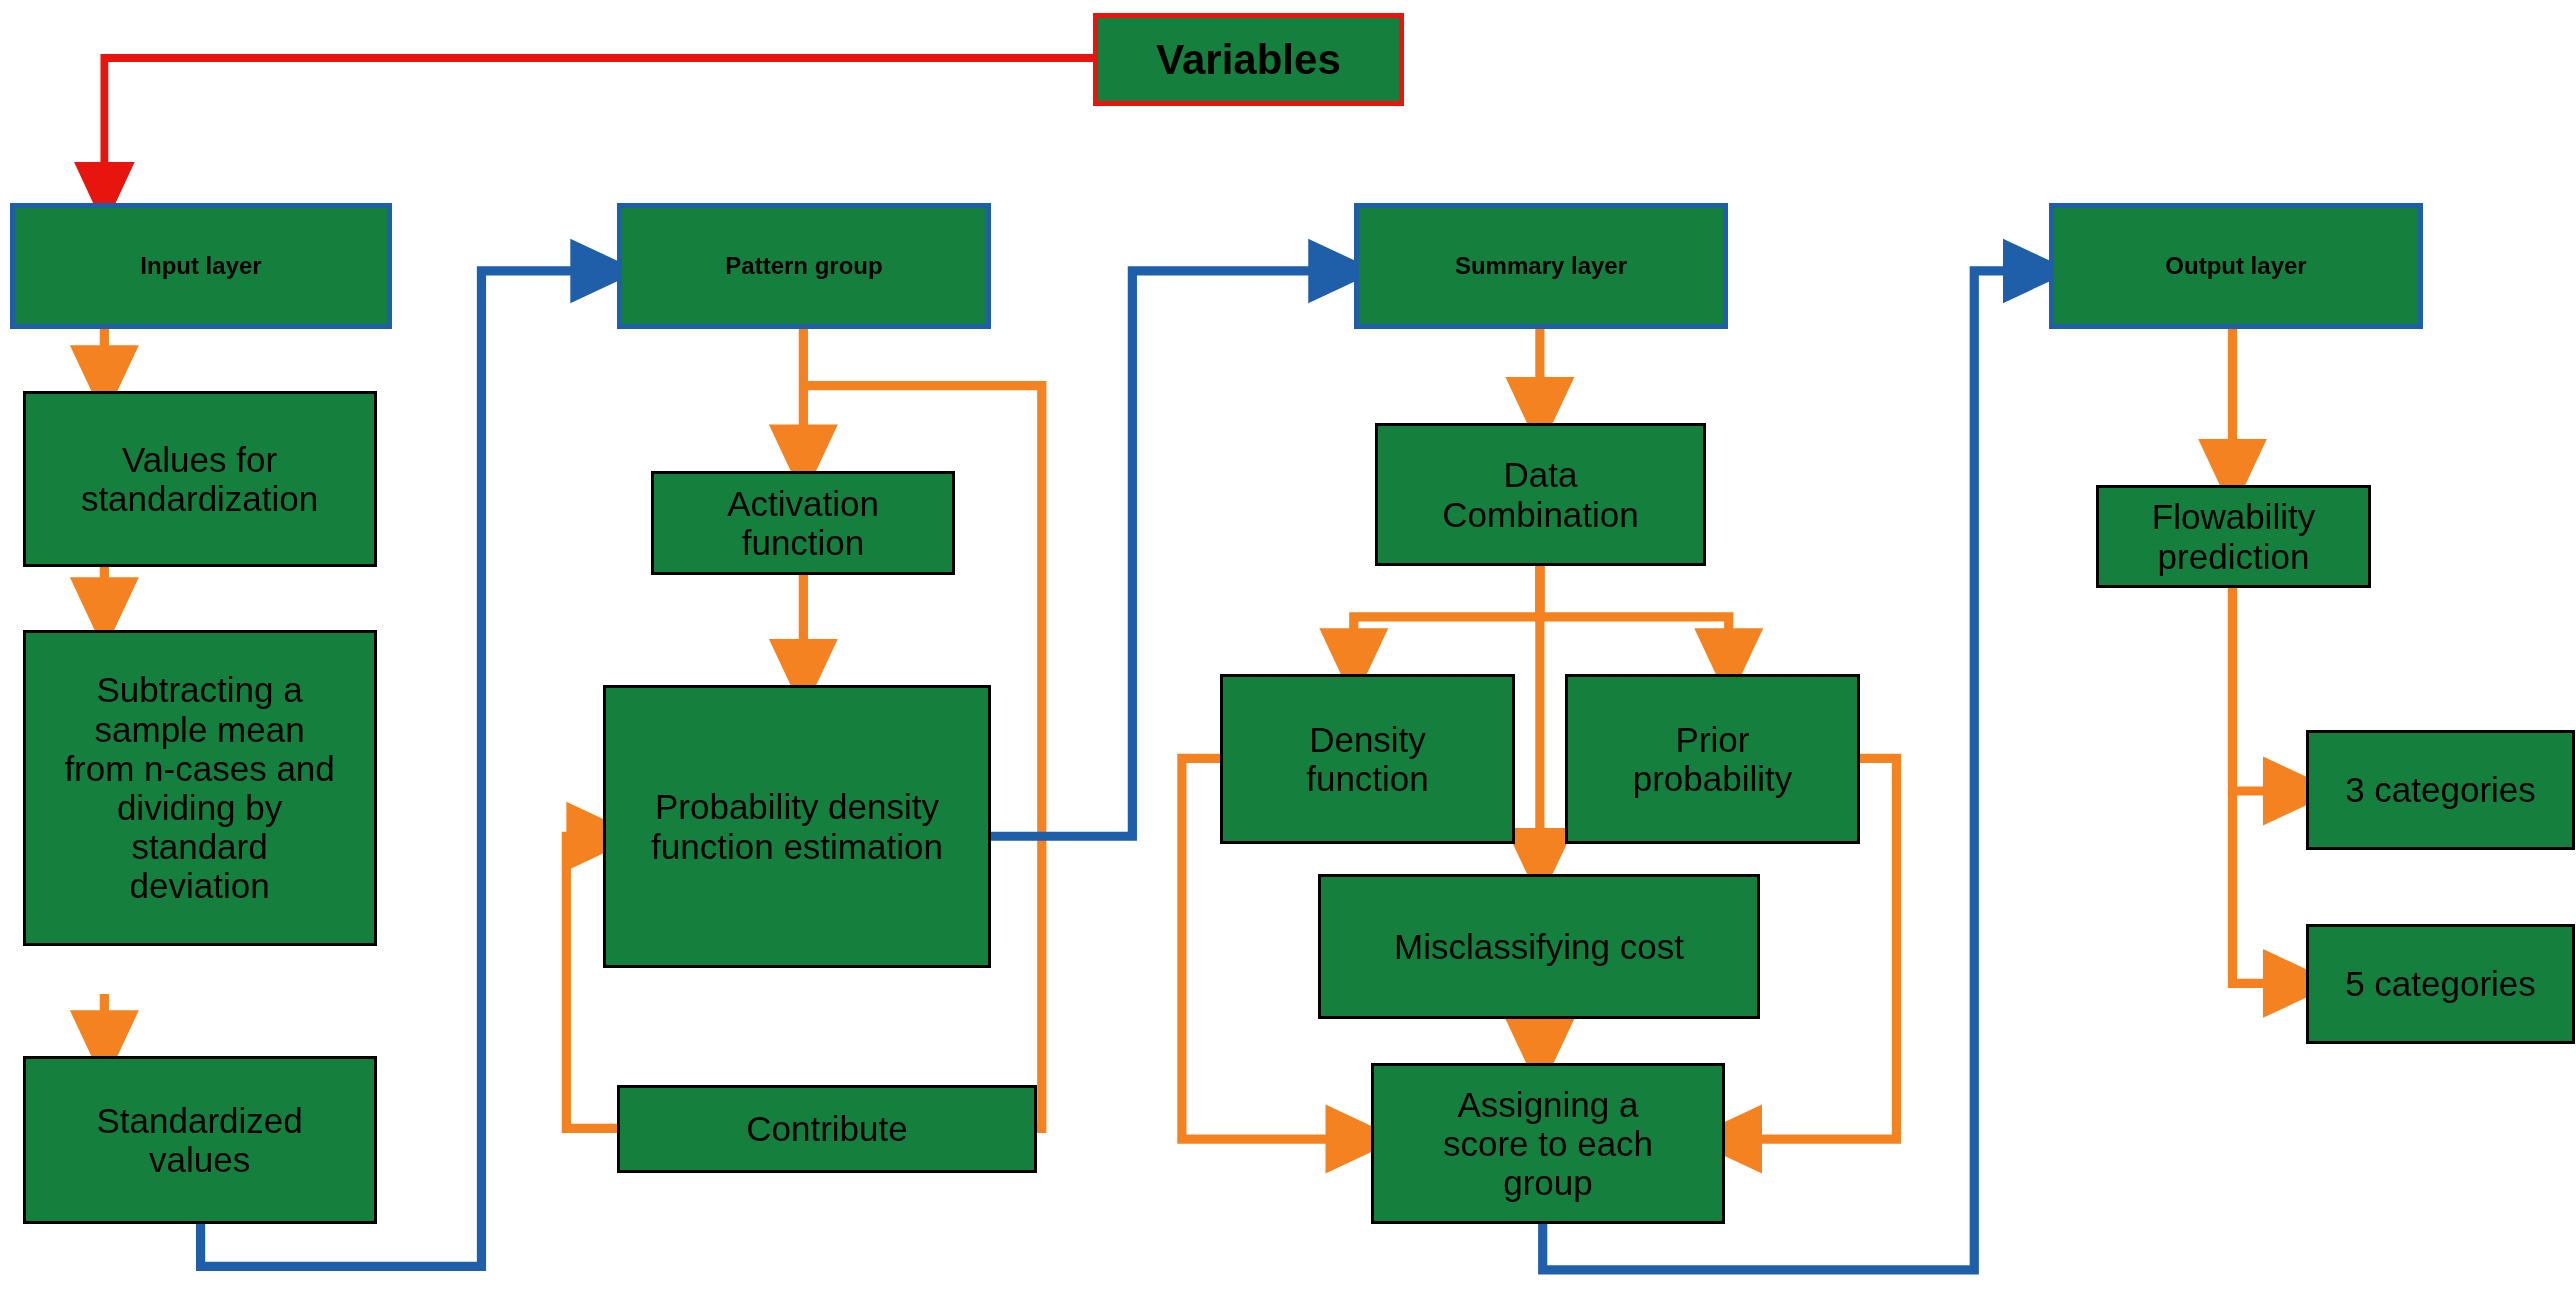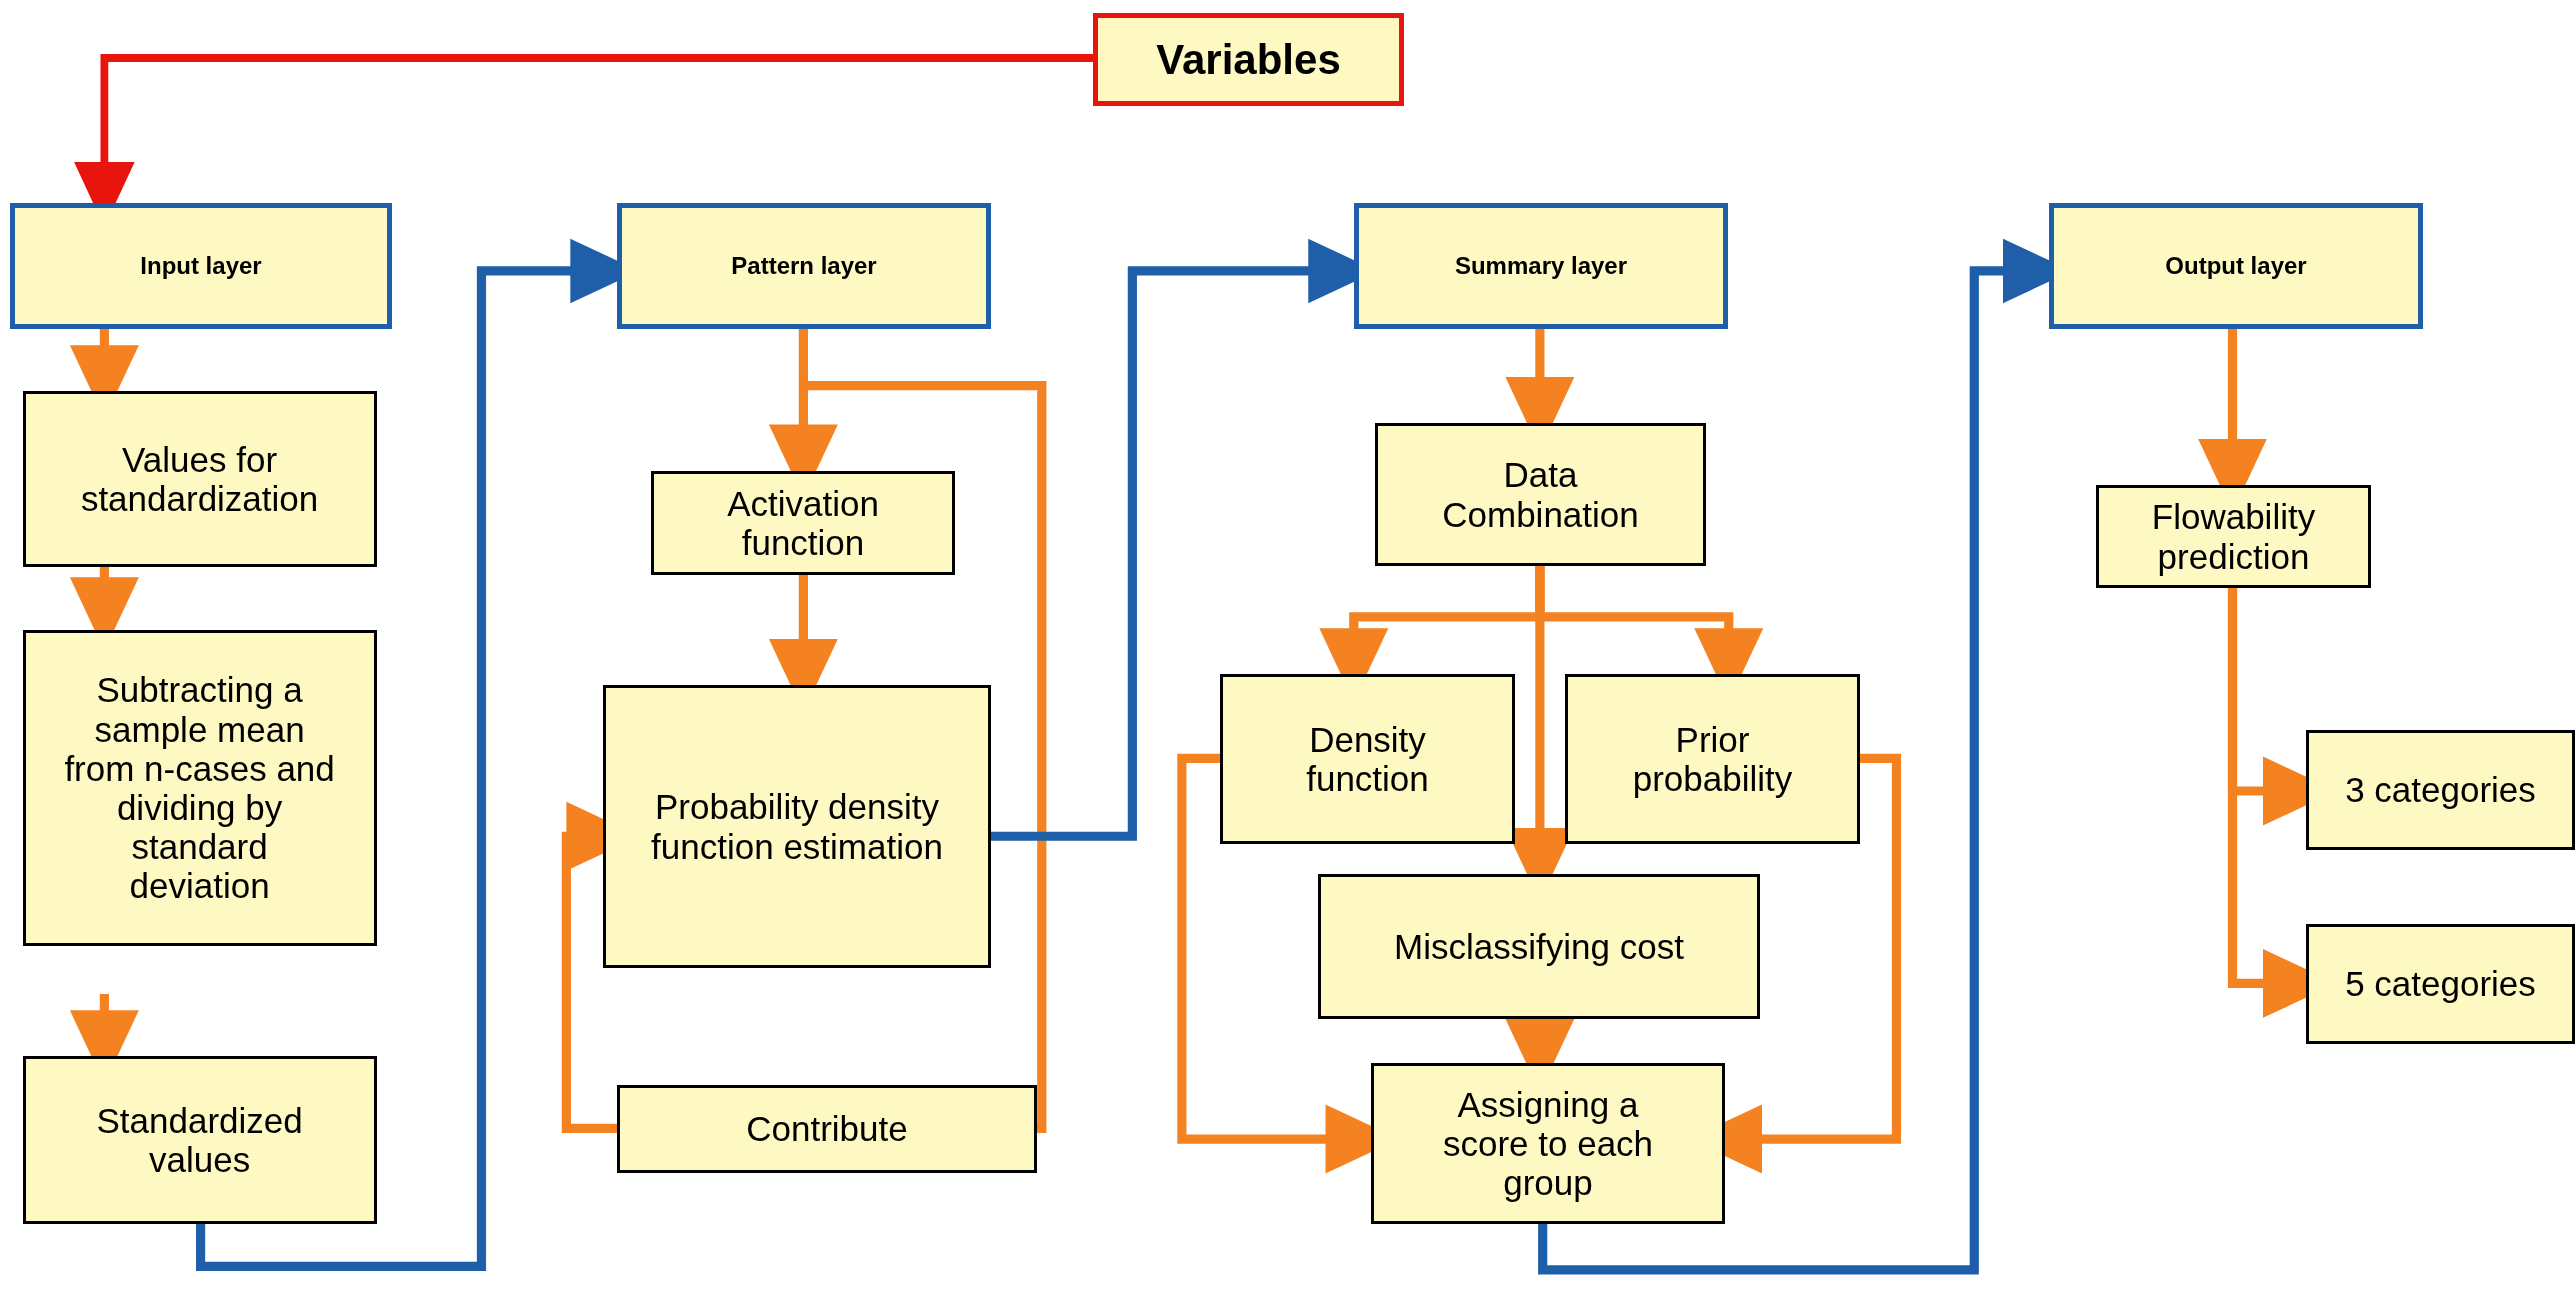--- a/index.html
+++ b/index.html
@@ -7,21 +7,21 @@
   #root{
     position:relative;
     width:2576px;height:1294px;
     background:#ffffff;
     font-family:"Liberation Sans", sans-serif;
   }
   svg.canvas{position:absolute;left:0;top:0;width:2576px;height:1294px;}
   .node{
     position:absolute;
     box-sizing:border-box;
-    background:#fef9c3;
+    background:#15803d;
     display:flex;align-items:center;justify-content:center;
     text-align:center;
     color:#000000;
     line-height:1.12;
     padding:1.4px 5.7px;
     z-index:5;
   }
   .node .lbl{display:block;width:100%;}
   .border-black{border:3.5px solid #000000;}
   .border-blue{border:5.7px solid #1f5fa9;}
@@ -121,21 +121,21 @@
   </svg>
 
   <div class="node border-red title-text" style="left:1093px;top:12.7px;width:311px;height:93px;">
     <span class="lbl">Variables</span>
   </div>
 
   <div class="node border-blue hdr" style="left:10px;top:203px;width:382px;height:126px;">
     <span class="lbl">Input layer</span>
   </div>
   <div class="node border-blue hdr" style="left:617px;top:203px;width:374px;height:126px;">
-    <span class="lbl">Pattern layer</span>
+    <span class="lbl">Pattern group</span>
   </div>
   <div class="node border-blue hdr" style="left:1354px;top:203px;width:374px;height:126px;">
     <span class="lbl">Summary layer</span>
   </div>
   <div class="node border-blue hdr" style="left:2049px;top:203px;width:374px;height:126px;">
     <span class="lbl">Output layer</span>
   </div>
 
   <div class="node border-black body-text" style="left:22.6px;top:391px;width:354px;height:176px;">
     <span class="lbl">Values for<br>standardization</span>

